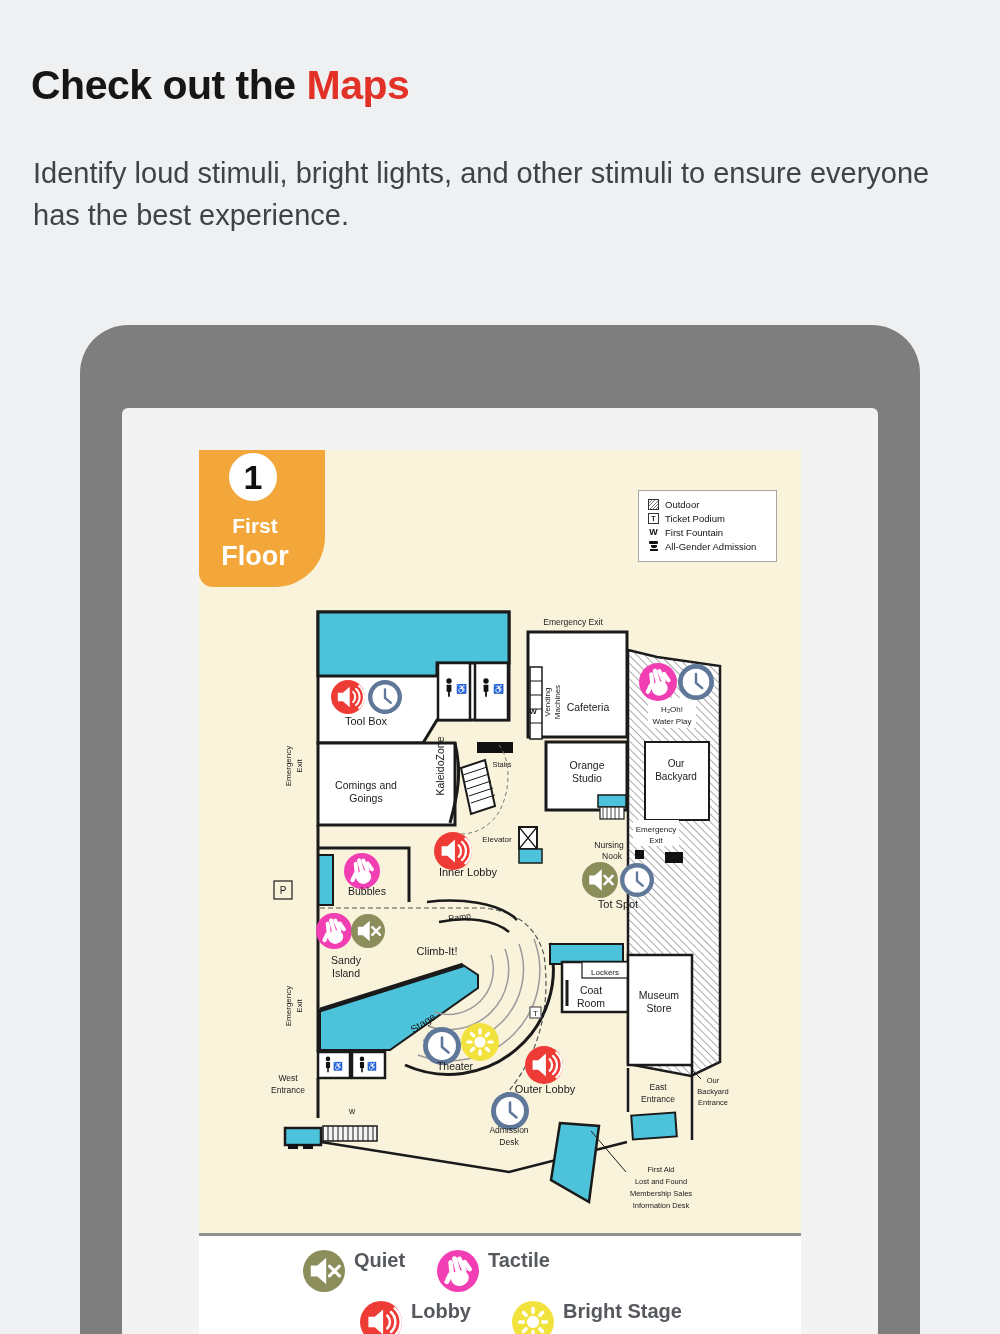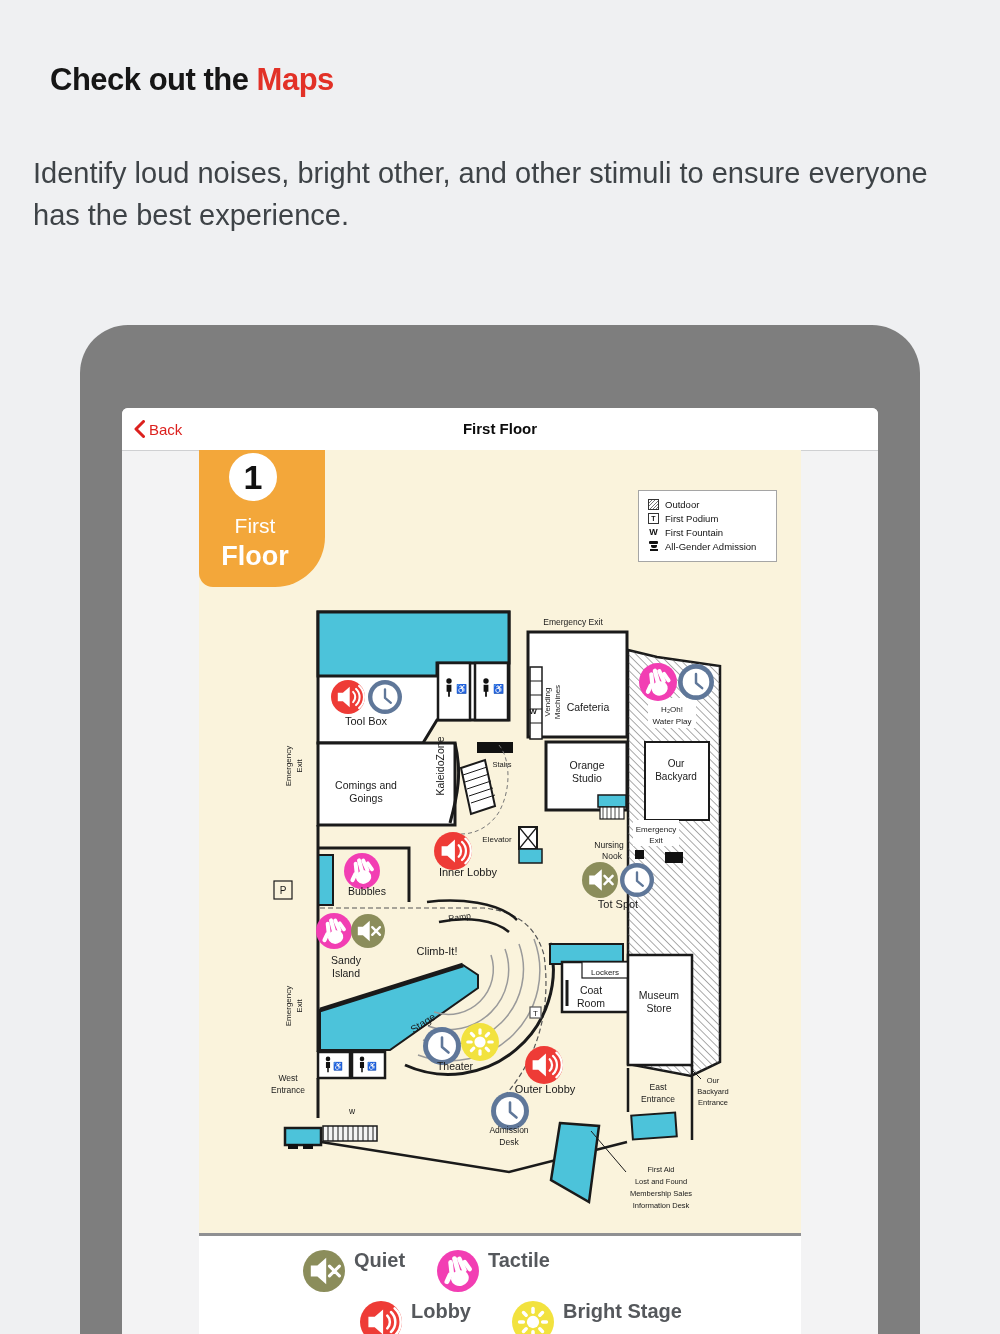--- a/index.html
+++ b/index.html
@@ -1,41 +1,41 @@
 <!DOCTYPE html>
 <html><head>
 <meta charset="utf-8">
 <style>
   html,body{margin:0;padding:0}
   body{width:1000px;height:1334px;background:#eff0f2;overflow:hidden;position:relative;
        font-family:"Liberation Sans",sans-serif;}
 
   
-  .page-title{position:absolute;left:50px;top:62px;font-size:31px;font-weight:bold;color:#161616;letter-spacing:-.5px}
+  .page-title{position:absolute;left:31px;top:62px;font-size:41px;font-weight:bold;color:#161616;letter-spacing:-.5px}
   .page-title .red{color:#e23127}
   .page-sub{position:absolute;left:33px;top:152px;width:930px;font-size:29px;line-height:42px;color:#3e4347}
 
   
   .tablet{position:absolute;left:80px;top:325px;width:840px;height:1009px;background:#7e7e7e;border-radius:48px 48px 0 0}
   .screen{position:absolute;left:42px;top:83px;width:756px;height:926px;background:#f3f3f4;border-radius:6px 6px 0 0;overflow:hidden}
 
   .navbar{position:relative;height:42px;background:#ffffff;border-bottom:1px solid #cfd0d2}
   .back-btn{position:absolute;left:12px;top:0;height:42px;display:flex;align-items:center;gap:4px;color:#dc211e;font-size:15px;cursor:pointer}
   .nav-title{position:absolute;left:0;right:0;top:0;height:42px;line-height:42px;text-align:center;font-size:15px;font-weight:bold;color:#0b0b0b}
 
   .map-col{position:absolute;left:77px;top:42px;width:602px}
   .map-cream{position:relative;width:602px;height:783px;background:#faf3dc}
   .map-sep{width:602px;height:3px;background:#8f9092}
   .map-legend{position:relative;width:602px;height:98px;background:#ffffff}
 
   
   .badge{position:absolute;left:0;top:0;width:126px;height:137px;background:#f3a73a;border-radius:0 0 50px 14px;color:#fff;text-align:center}
   .badge-circle{position:absolute;left:30px;top:3px;width:48px;height:48px;background:#fff;border-radius:50%;
                 color:#111;font-size:34px;font-weight:bold;line-height:48px}
-  .badge-l1{position:absolute;left:0;width:112px;top:64px;font-size:21px;font-weight:normal}
+  .badge-l1{position:absolute;left:0;width:112px;top:64px;font-size:21px;font-weight:bold}
   .badge-l2{position:absolute;left:0;width:112px;top:91px;font-size:27px;font-weight:bold}
 
   
   .key-box{position:absolute;left:439px;top:40px;width:139px;height:72px;background:#fff;border:1.5px solid #a5a5a5;
            padding:6px 0 15px 9px;box-sizing:border-box}
   .key-row{display:flex;align-items:center;height:14px;gap:6px}
   .key-ic{width:11px;display:flex;justify-content:center}
   .key-label{font-size:9.5px;color:#111;white-space:nowrap}
   .sw-outdoor{width:9px;height:9px;border:1px solid #333;
      background:repeating-linear-gradient(135deg,#fff 0,#fff 1.6px,#777 1.6px,#777 2.4px)}
@@ -52,34 +52,25 @@
   
   .leg-item{position:absolute;display:flex;gap:8px}
   .leg-label{font-size:20px;font-weight:bold;color:#55585c;white-space:nowrap}
 
   svg text{font-family:"Liberation Sans",sans-serif;fill:#1a1a1a}
 </style>
 </head>
 <body>
 
 <div class="page-title"><span>Check out the</span> <span class="red">Maps</span></div>
-<div class="page-sub">Identify loud noises, bright other, and other stimuli to ensure everyone has the best experience.</div>
+<div class="page-sub">Identify loud stimuli, bright lights, and other stimuli to ensure everyone has the best experience.</div>
 
 <div class="tablet">
   <div class="screen">
 
-    <div class="navbar">
-      <div class="back-btn">
-        <svg width="11" height="18" viewBox="0 0 11 18">
-            <path d="M9.5,1.5 L2,9 L9.5,16.5" fill="none" stroke="#dc211e" stroke-width="3" stroke-linecap="round" stroke-linejoin="round"></path>
-          </svg>
-        <span>Back</span>
-      </div>
-      <div class="nav-title">First Floor</div>
-    </div>
 
     <div class="map-col">
       <div class="map-cream">
 
         <svg class="floor-svg" width="602" height="783" viewBox="0 0 602 783">
           <defs>
             <pattern id="hatch" patternUnits="userSpaceOnUse" width="5.5" height="5.5" patternTransform="rotate(45)">
               <line x1="0" y1="0" x2="5.5" y2="0" stroke="#555" stroke-width="1"></line>
             </pattern>
             <g id="s-loud">
@@ -350,21 +341,21 @@
           <div class="key-row">
             <span class="key-ic">
                 <span class="sw-outdoor"></span>
               </span>
             <span class="key-label">Outdoor</span>
           </div>
           <div class="key-row">
             <span class="key-ic">
                 <span class="sw-t">T</span>
               </span>
-            <span class="key-label">First Podium</span>
+            <span class="key-label">Ticket Podium</span>
           </div>
           <div class="key-row">
             <span class="key-ic">
                 <span class="sw-w">W</span>
               </span>
             <span class="key-label">First Fountain</span>
           </div>
           <div class="key-row">
             <span class="key-ic">
                 <span class="sw-toilet">

